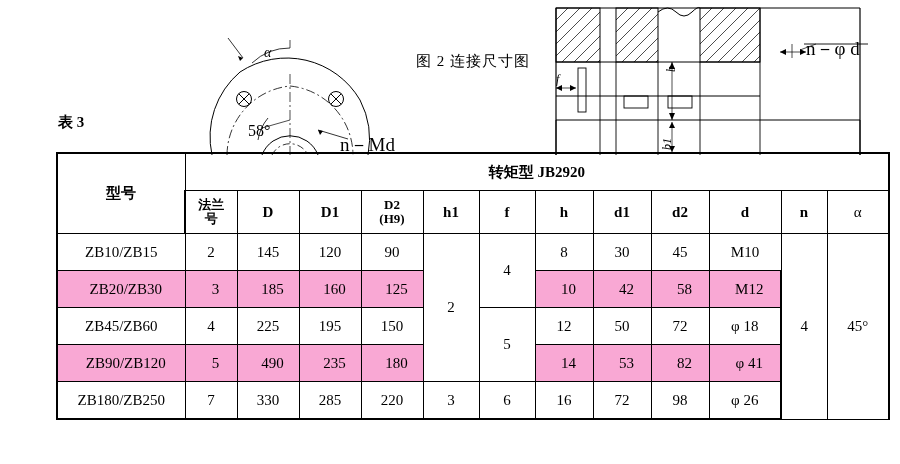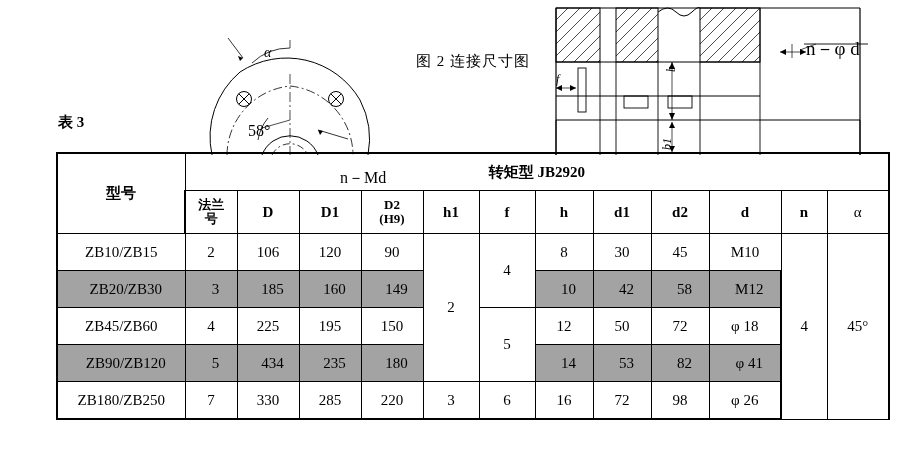--- a/index.html
+++ b/index.html
@@ -94,21 +94,21 @@
     font-size: 13px;
     line-height: 1.05;
     font-weight: bold;
   }
   .hdr-sub.greek {
     font-size: 15px;
     font-weight: normal;
   }
   td.data { height: 36px; font-size: 15px; }
   td.model-cell { font-size: 15px; }
-  tr.shade td { background: #a3a3a3; padding-left: 9px; }
+  tr.shade td { background: #f9a8d4; padding-left: 9px; }
   .stack { display:block; line-height:1.05; }
 </style>
 </head>
 <body>
 
 <div id="drawing-area">
 
   <svg id="drawing-svg" width="900" height="160" viewBox="0 0 900 160">
     <g fill="none" stroke="#000" stroke-width="1">
 
@@ -215,21 +215,21 @@
       <line x1="766" y1="258" x2="766" y2="282" stroke-width="0.6"></line>
       <line x1="812" y1="258" x2="812" y2="282" stroke-width="0.6"></line>
     </g>
   </svg>
 
   <div class="fig-caption">图 2   连接尺寸图</div>
   <div class="table-label">表 3</div>
 
   <div style="position:absolute;left:264px;top:45px;font-size:14px;font-style:italic;">α</div>
   <div style="position:absolute;left:248px;top:122px;font-size:16px;">58°</div>
-  <div style="position:absolute;left:340px;top:132px;font-size:16px;margin-top:36px;">n－Md</div>
+  <div style="position:absolute;left:340px;top:132px;font-size:19px;">n－Md</div>
   <div style="position:absolute;left:806px;top:36px;font-size:19px;">n－φ d</div>
   <div style="position:absolute;left:664px;top:72px;font-size:12px;font-style:italic;transform:rotate(-90deg);transform-origin:left top;">b</div>
   <div style="position:absolute;left:660px;top:150px;font-size:12px;font-style:italic;transform:rotate(-90deg);transform-origin:left top;">b1</div>
   <div style="position:absolute;left:556px;top:72px;font-size:12px;font-style:italic;">f</div>
 </div>
 
 <div id="spec-table-wrap">
   <table class="spec">
     <colgroup>
       <col style="width:128px">
@@ -268,39 +268,39 @@
         <td class="hdr-sub">d1</td>
         <td class="hdr-sub">d2</td>
         <td class="hdr-sub">d</td>
         <td class="hdr-sub">n</td>
         <td class="hdr-sub greek">α</td>
       </tr>
 
       <tr>
         <td class="data model-cell">ZB10/ZB15</td>
         <td class="data">2</td>
-        <td class="data">106</td>
+        <td class="data">145</td>
         <td class="data">120</td>
         <td class="data">90</td>
         <td class="data" rowspan="4">2</td>
         <td class="data" rowspan="2">4</td>
         <td class="data">8</td>
         <td class="data">30</td>
         <td class="data">45</td>
         <td class="data">M10</td>
         <td class="data" rowspan="5">4</td>
         <td class="data" rowspan="5">45°</td>
       </tr>
 
       <tr class="shade">
         <td class="data model-cell">ZB20/ZB30</td>
         <td class="data">3</td>
         <td class="data">185</td>
         <td class="data">160</td>
-        <td class="data">149</td>
+        <td class="data">125</td>
         <td class="data">10</td>
         <td class="data">42</td>
         <td class="data">58</td>
         <td class="data">M12</td>
       </tr>
 
       <tr>
         <td class="data model-cell">ZB45/ZB60</td>
         <td class="data">4</td>
         <td class="data">225</td>
@@ -309,21 +309,21 @@
         <td class="data" rowspan="2">5</td>
         <td class="data">12</td>
         <td class="data">50</td>
         <td class="data">72</td>
         <td class="data">φ 18</td>
       </tr>
 
       <tr class="shade">
         <td class="data model-cell">ZB90/ZB120</td>
         <td class="data">5</td>
-        <td class="data">434</td>
+        <td class="data">490</td>
         <td class="data">235</td>
         <td class="data">180</td>
         <td class="data">14</td>
         <td class="data">53</td>
         <td class="data">82</td>
         <td class="data">φ 41</td>
       </tr>
 
       <tr class="last-row">
         <td class="data model-cell">ZB180/ZB250</td>

